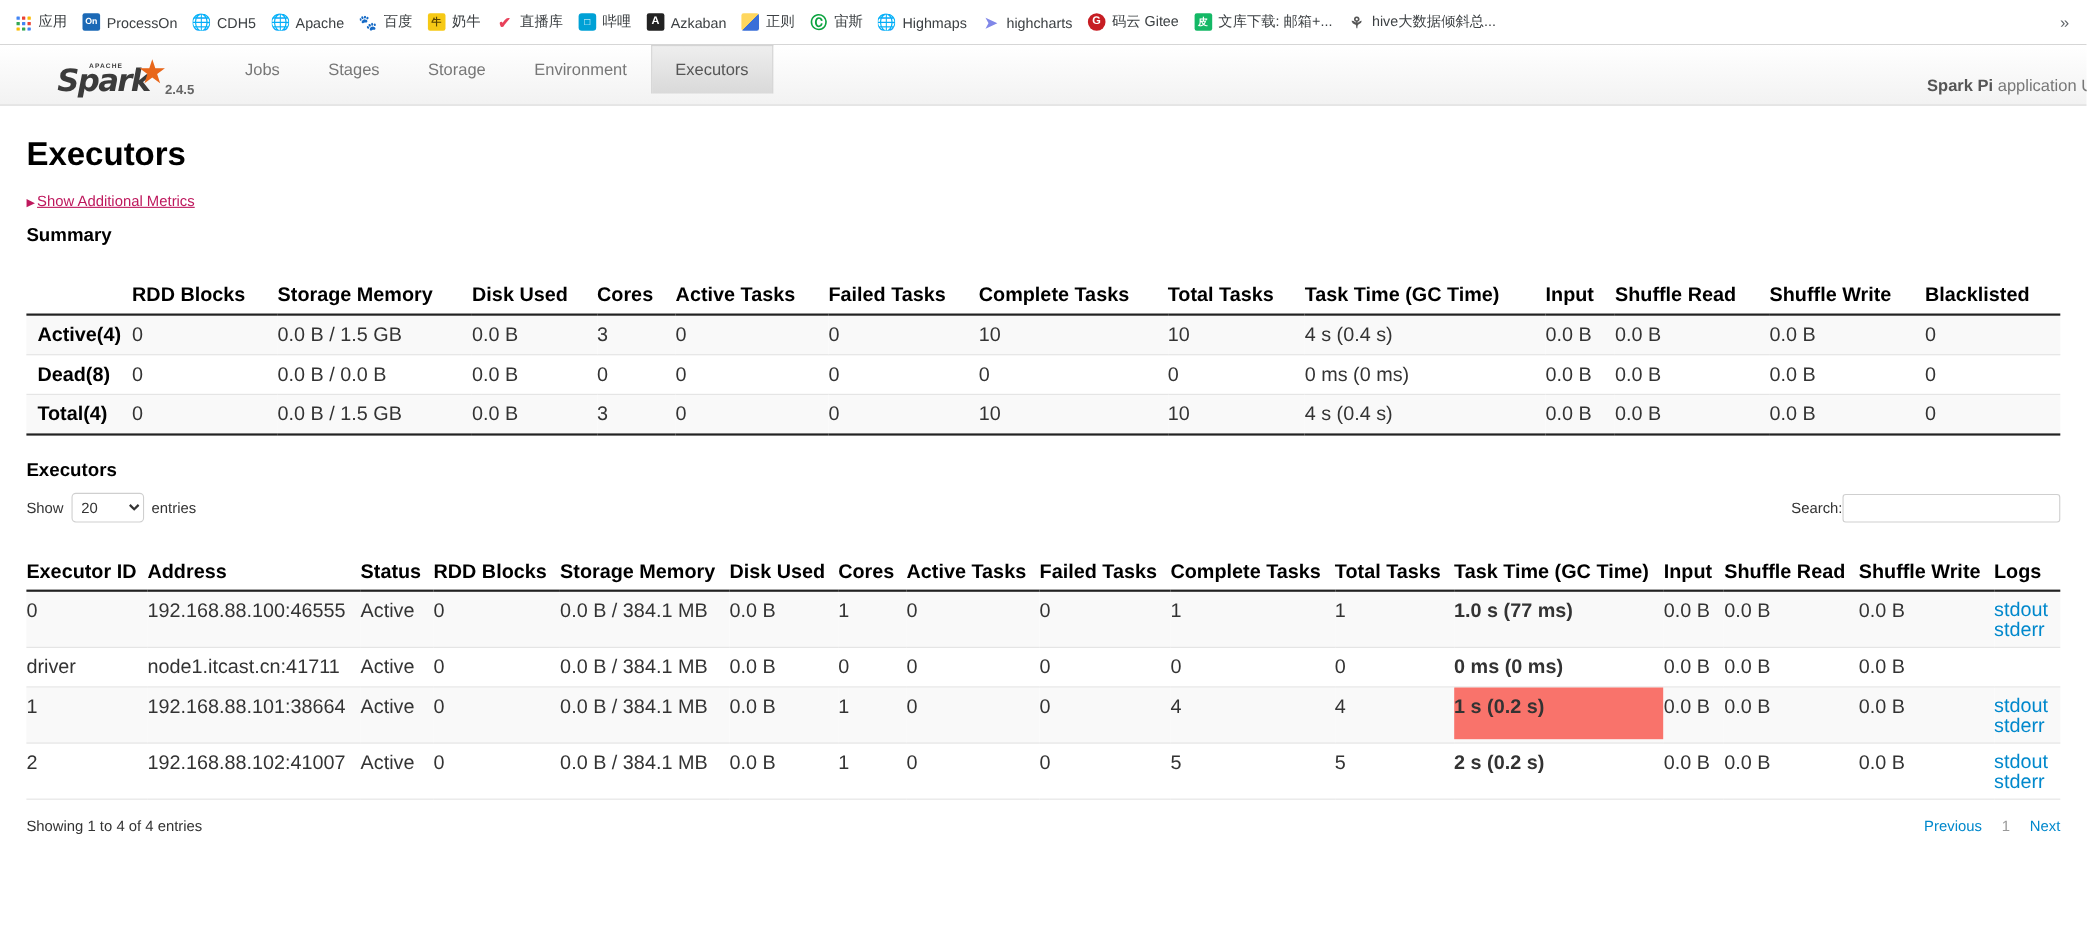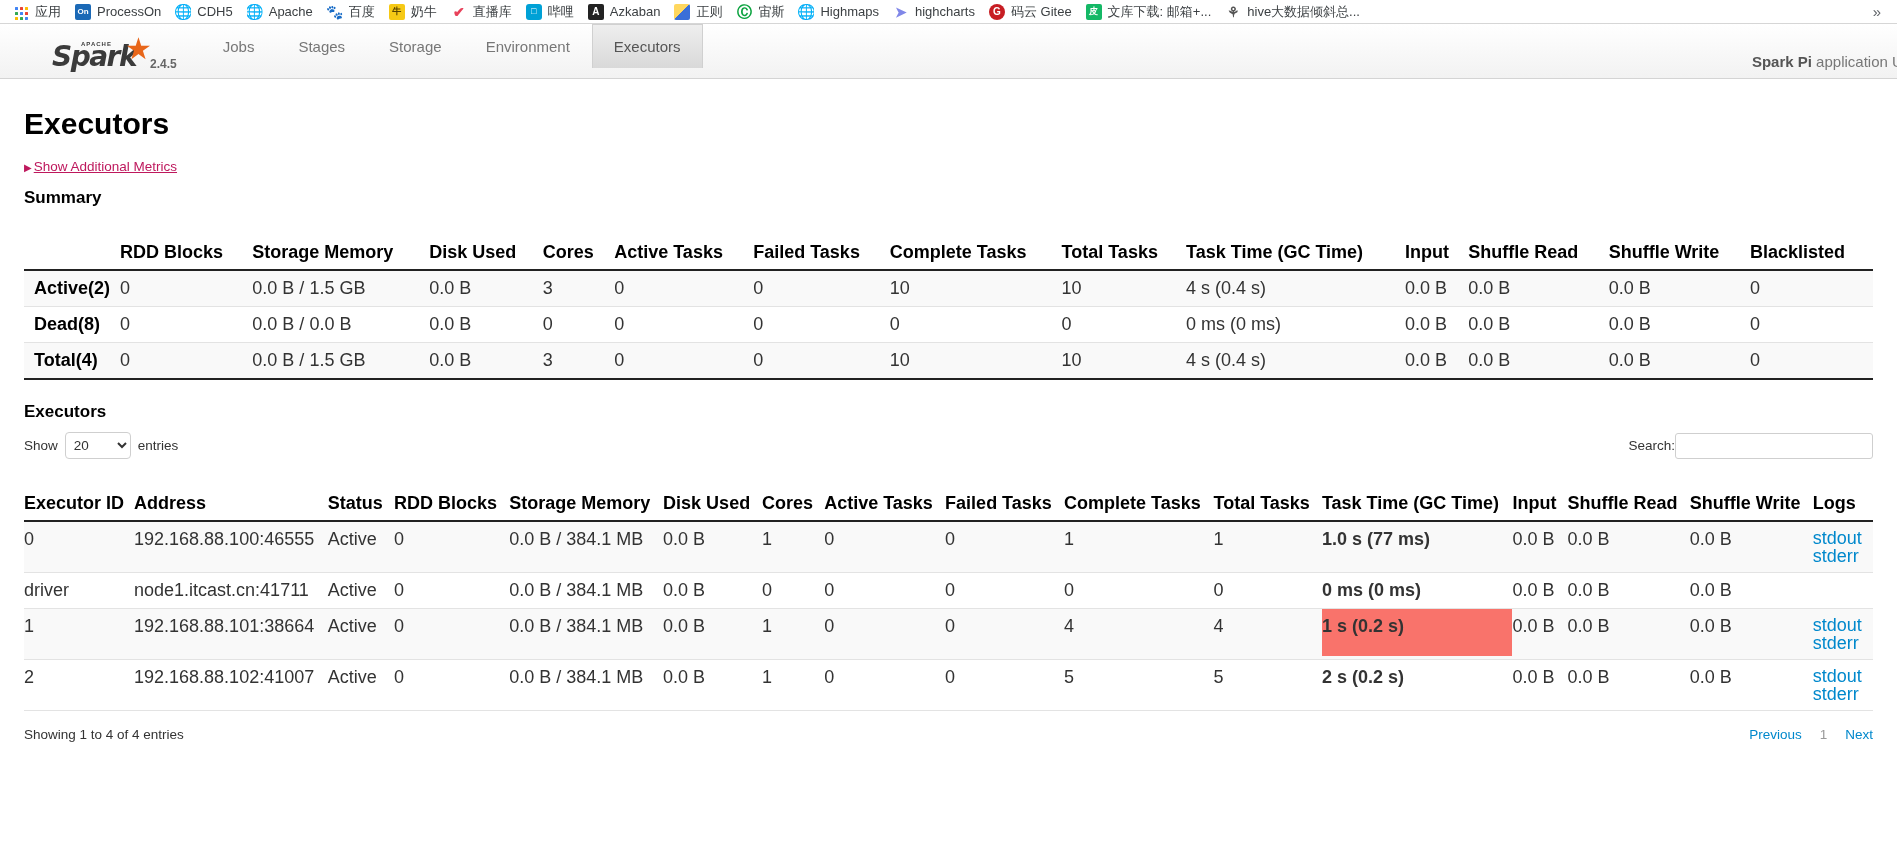--- a/index.html
+++ b/index.html
@@ -10,21 +10,21 @@
   body {
     width: 1897px;
     height: 851px;
     overflow: hidden;
     font-family: "Liberation Sans", sans-serif;
     color: #000;
   }
 
   
   .bookmarks-bar {
-    height: 24px;
+    height: 41px;
     background: #ffffff;
     border-bottom: 1px solid #d6d6d6;
     display: flex;
     align-items: center;
     padding: 0 6px;
     box-sizing: border-box;
     overflow: hidden;
     white-space: nowrap;
   }
   .bm {
@@ -433,21 +433,21 @@
           <th>Total Tasks</th>
           <th>Task Time (GC Time)</th>
           <th>Input</th>
           <th>Shuffle Read</th>
           <th>Shuffle Write</th>
           <th>Blacklisted</th>
         </tr>
     </thead>
     <tbody id="summary-body">
         <tr>
-          <td class="rowhead">Active(2)</td>
+          <td class="rowhead">Active(4)</td>
           <td>0</td>
           <td>0.0 B / 1.5 GB</td>
           <td>0.0 B</td>
           <td>3</td>
           <td>0</td>
           <td>0</td>
           <td>10</td>
           <td>10</td>
           <td>4 s (0.4 s)</td>
           <td>0.0 B</td>

